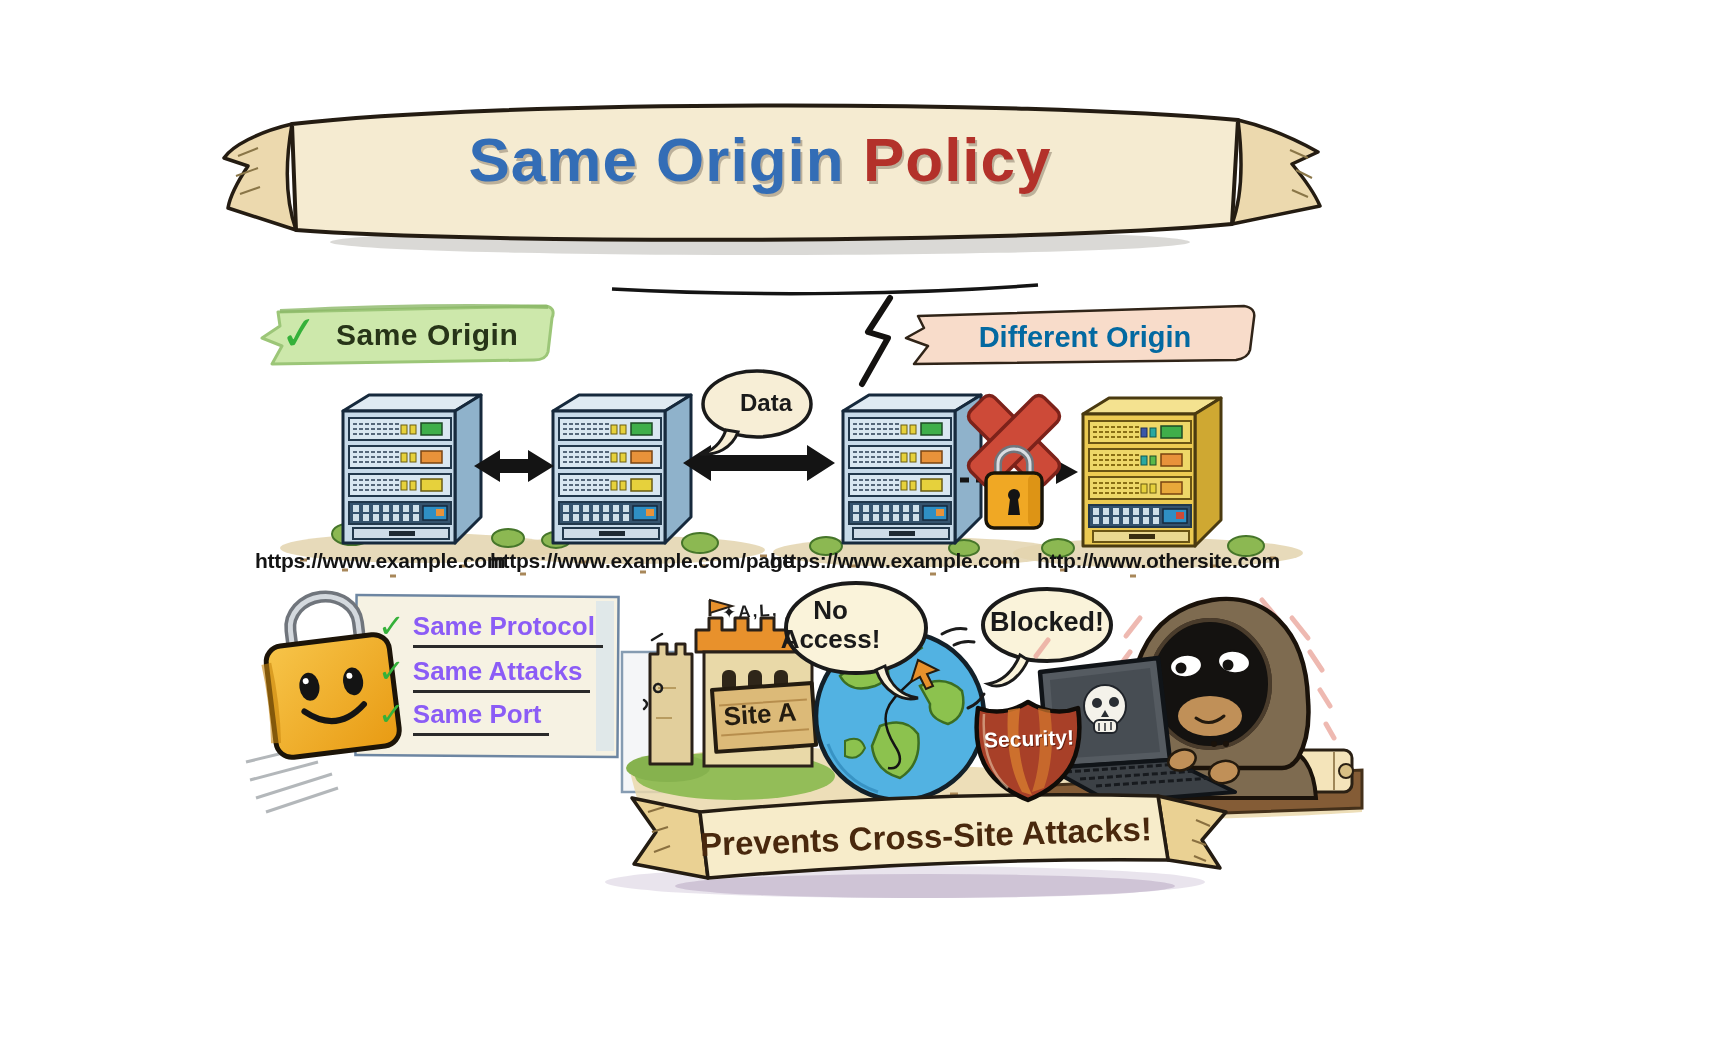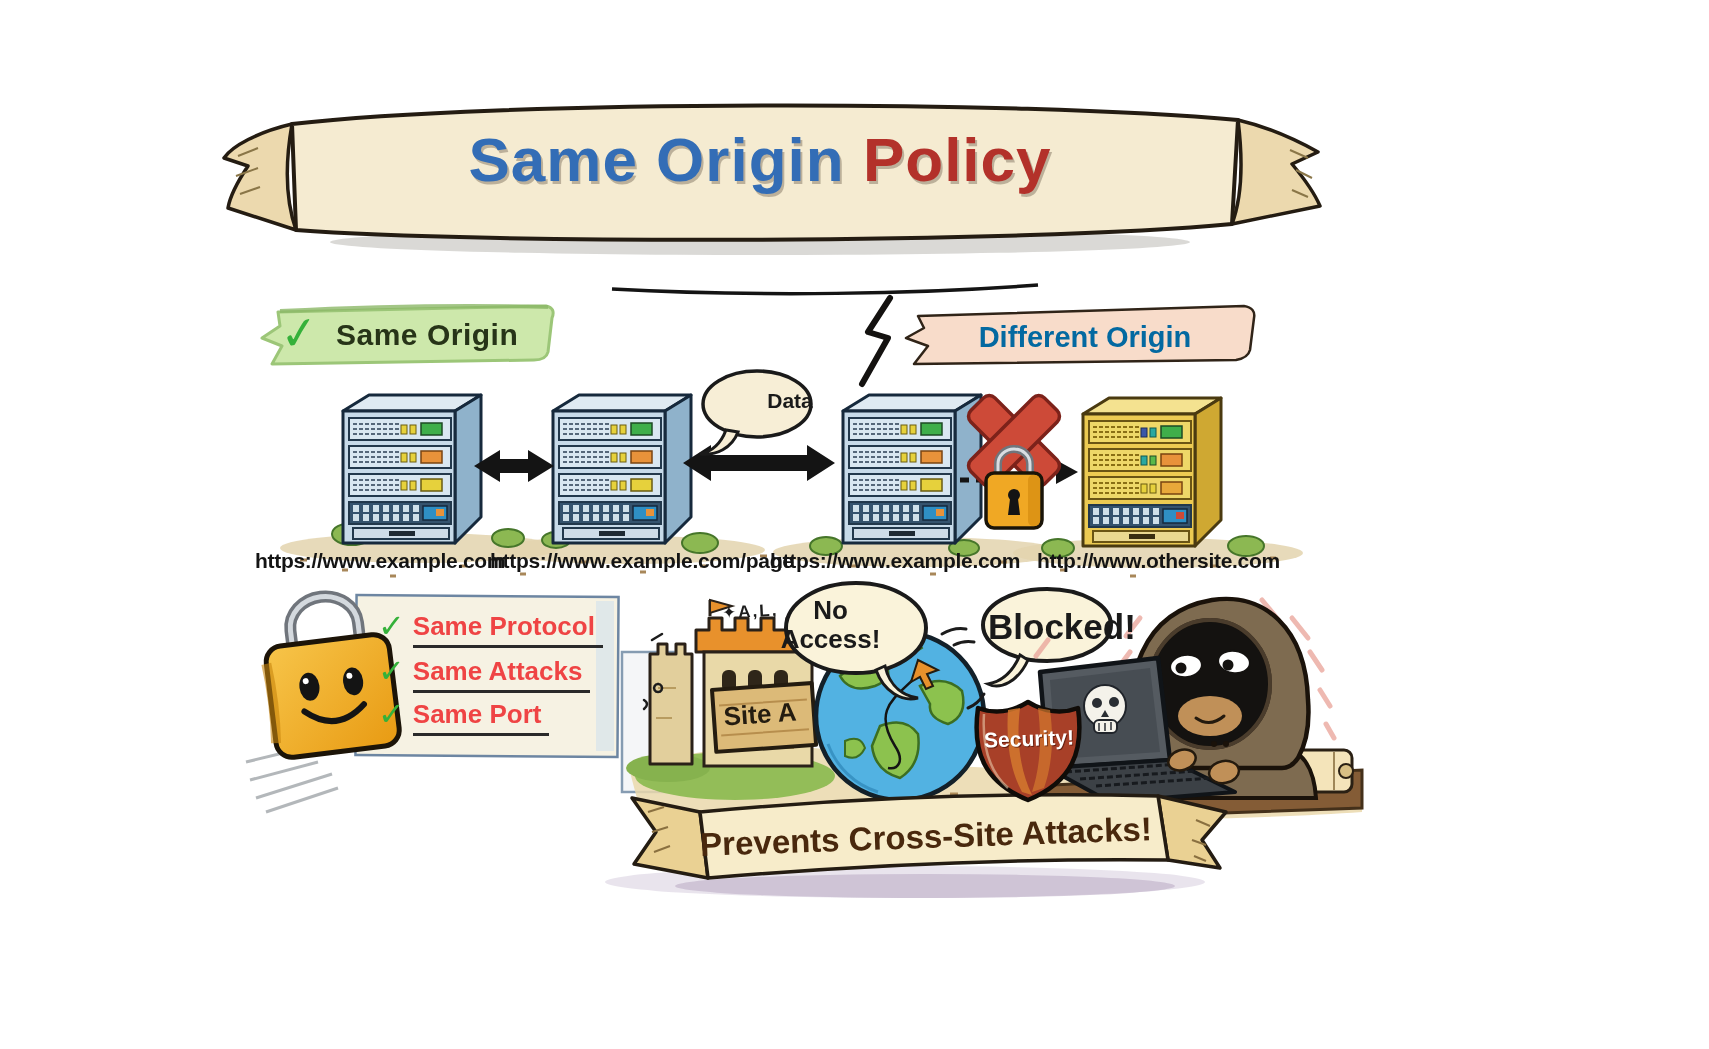--- a/index.html
+++ b/index.html
@@ -10,35 +10,35 @@
   .title-text{left:370px;top:124px;width:780px;font-size:62px;font-weight:800;letter-spacing:1px;
               text-align:center;text-shadow:2px 3px 0 rgba(40,25,10,.28);}
   .t-blue{color:#336db6;}
   .t-red{color:#b3312a;}
   .subtitle{left:295px;top:247px;width:920px;font-size:30px;font-weight:600;color:#161616;text-align:center;}
   .sub-em{color:#a8281e;font-weight:800;}
   .check-glyph{color:#35b13a;font-weight:800;}
   .banner-check{left:280px;top:306px;font-size:46px;transform:rotate(-6deg);}
   .lbl-same{left:336px;top:318px;font-size:30px;font-weight:800;color:#273418;letter-spacing:.5px;}
   .lbl-diff{left:940px;top:321px;width:290px;font-size:29px;font-weight:800;color:#0369a1;text-align:center;}
-  .lbl-data{left:744px;top:389px;width:92px;font-size:21px;font-weight:700;text-align:center;}
+  .lbl-data{left:700px;top:389px;width:92px;font-size:24px;font-weight:700;text-align:right;}
   .url{top:549px;font-size:21px;font-weight:600;text-align:center;letter-spacing:-.3px;color:#141414;}
   .url1{left:255px;width:240px;}
   .url2{left:490px;width:288px;}
   .url3{left:770px;width:240px;}
   .url4{left:1037px;width:240px;}
   .chk-row{display:flex;align-items:flex-start;gap:8px;}
   .chk-row .check-glyph{font-size:32px;line-height:30px;}
-  .chk-label{font-size:26px;font-weight:700;color:#ef4444;border-bottom:3px solid #2a2a2a;padding:0 8px 3px 0;}
+  .chk-label{font-size:26px;font-weight:700;color:#8b5cf6;border-bottom:3px solid #2a2a2a;padding:0 8px 3px 0;}
   .chk1{left:378px;top:611px;}
   .chk2{left:378px;top:656px;}
   .chk3{left:378px;top:699px;}
   .site-a{left:712px;top:699px;width:96px;font-size:26px;font-weight:700;color:#241c10;text-align:center;transform:rotate(-4deg);}
   .no-access{left:768px;top:596px;width:125px;font-size:26px;font-weight:700;line-height:1.12;text-align:center;}
-  .blocked{left:988px;top:607px;width:118px;font-size:35px;font-weight:700;text-align:center;}
+  .blocked{left:988px;top:607px;width:118px;font-size:27px;font-weight:700;text-align:center;}
   .security{left:984px;top:727px;width:90px;font-size:21px;font-weight:700;color:#ffffff;text-align:center;
             transform:rotate(-2deg);text-shadow:1px 1px 0 rgba(60,10,0,.6);}
   .doodle{left:722px;top:601px;font-size:17px;font-weight:600;letter-spacing:2px;color:#1c1c1c;transform:rotate(-3deg);}
   .footer-text{left:676px;top:818px;width:500px;font-size:33px;font-weight:800;color:#49280d;text-align:center;transform:rotate(-2deg);}
 </style>
 </head>
 <body>
 
 <div class="canvas">
 

